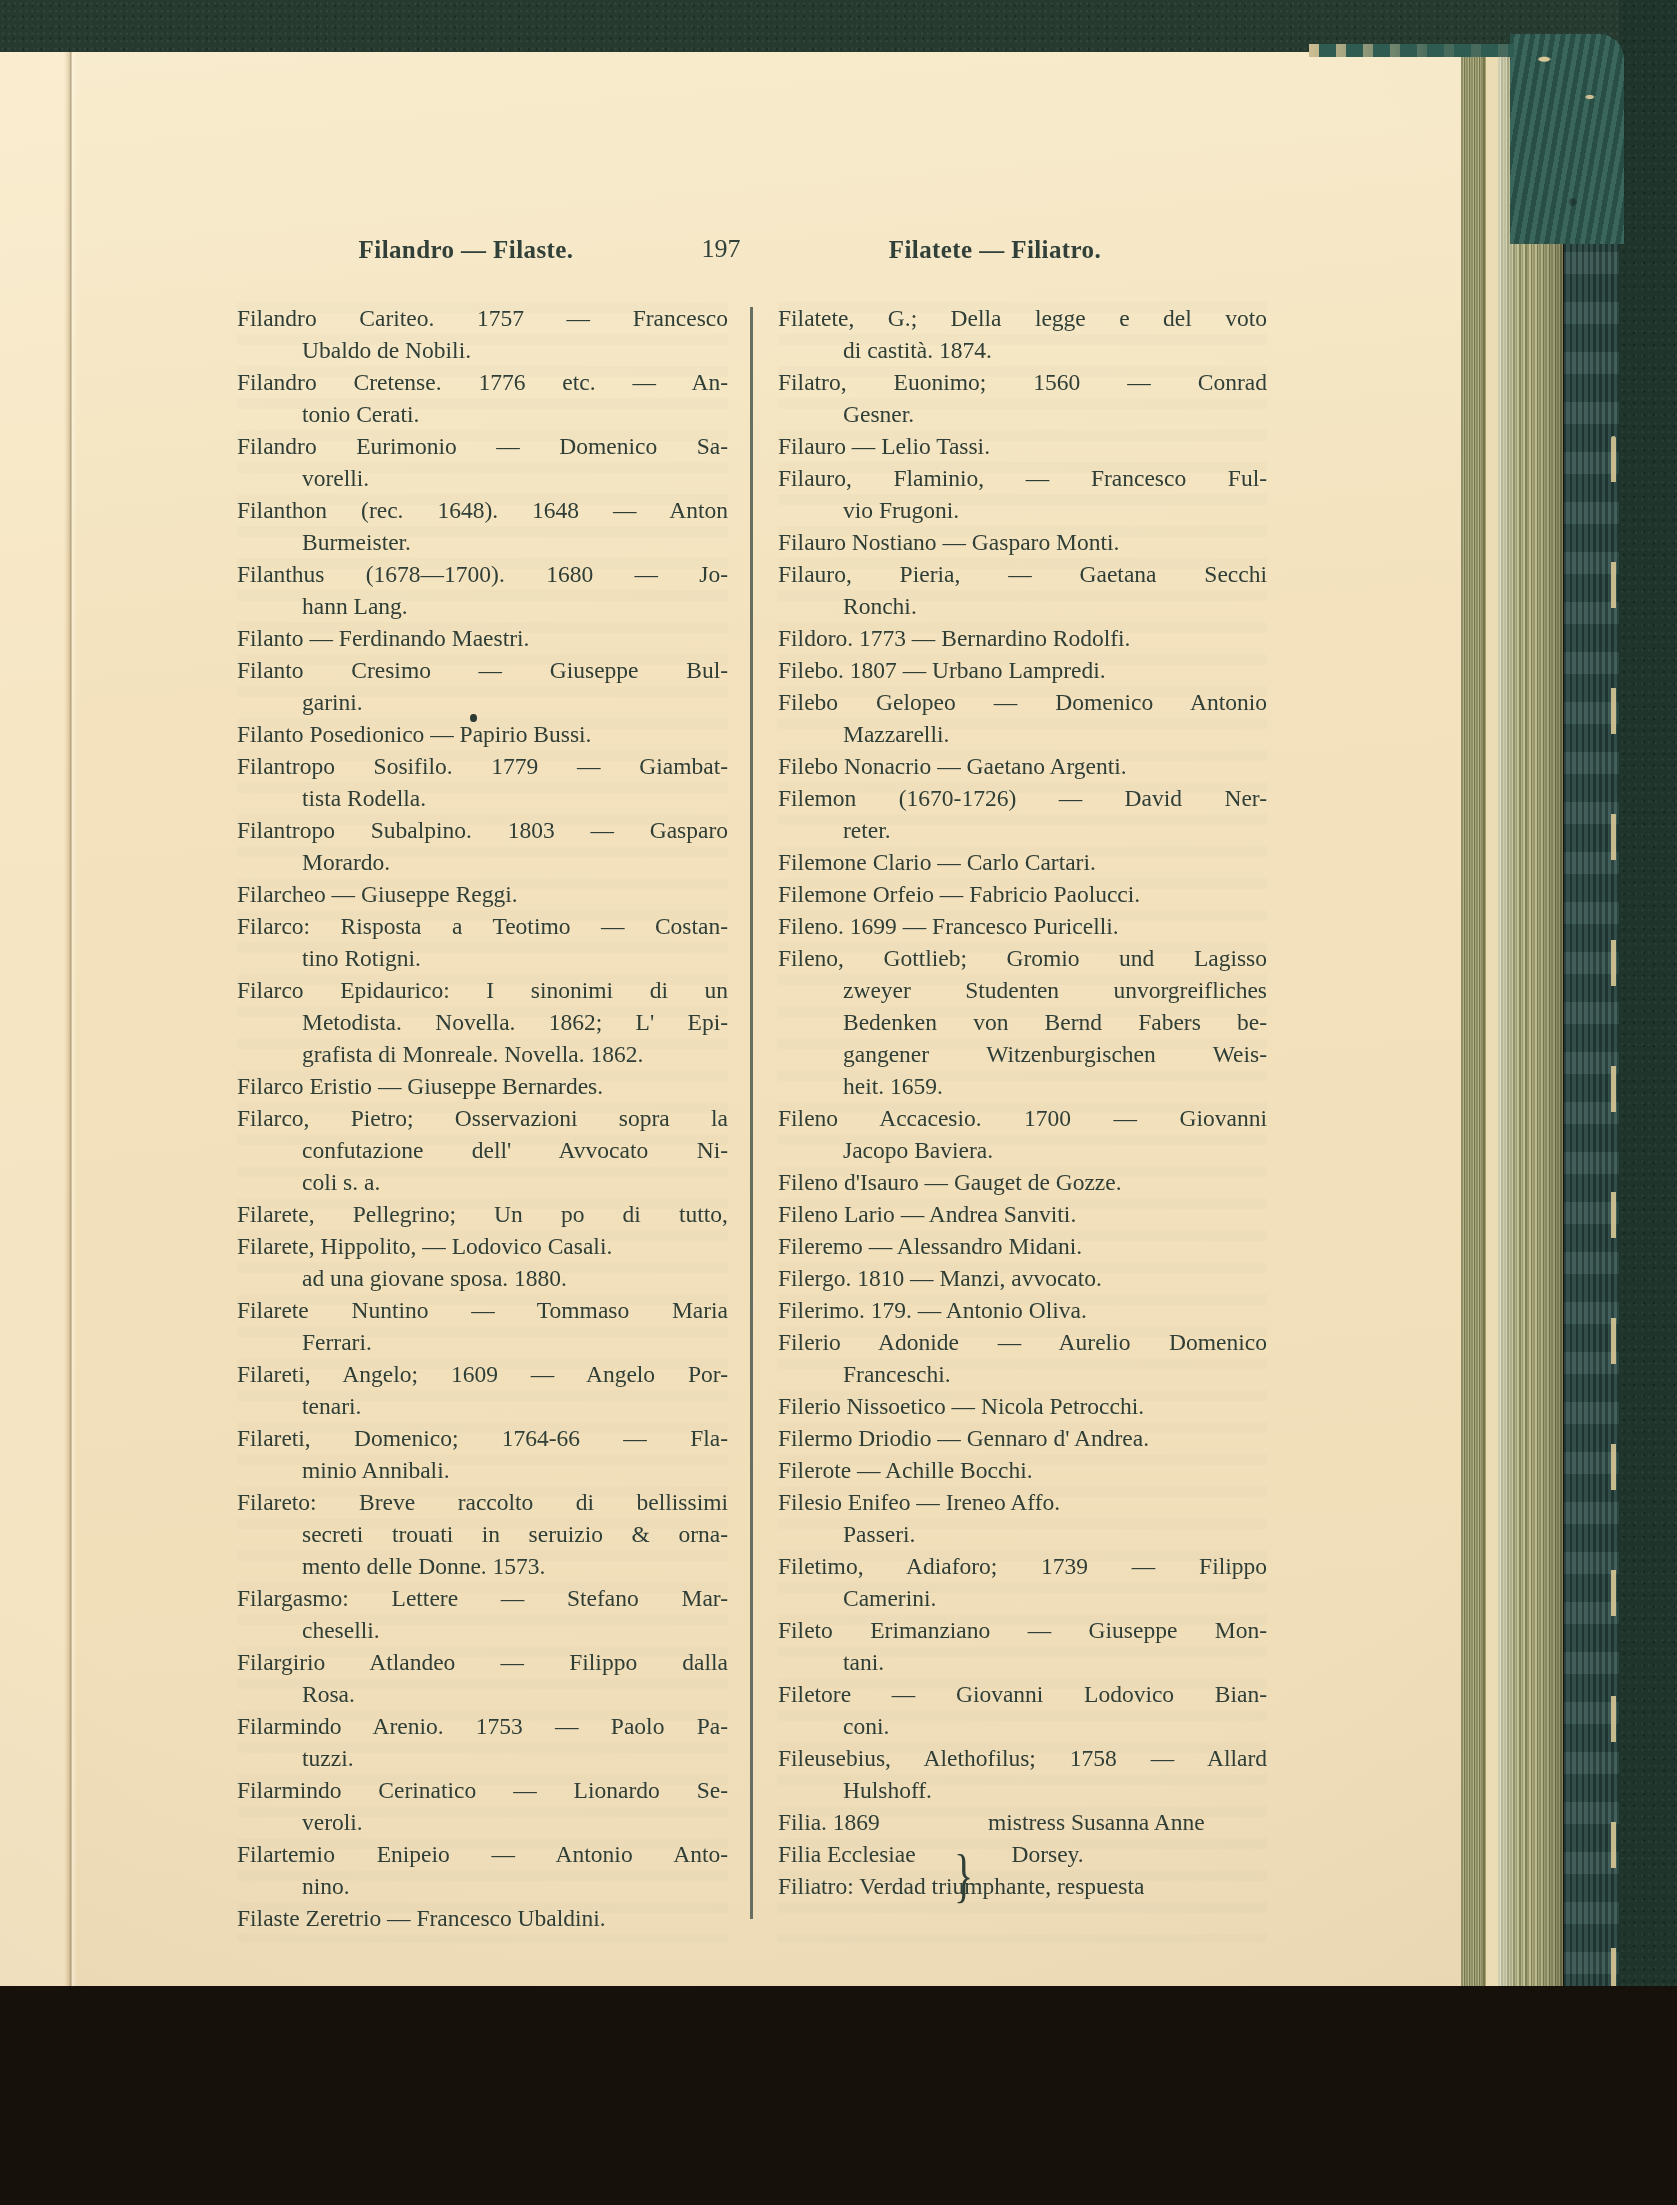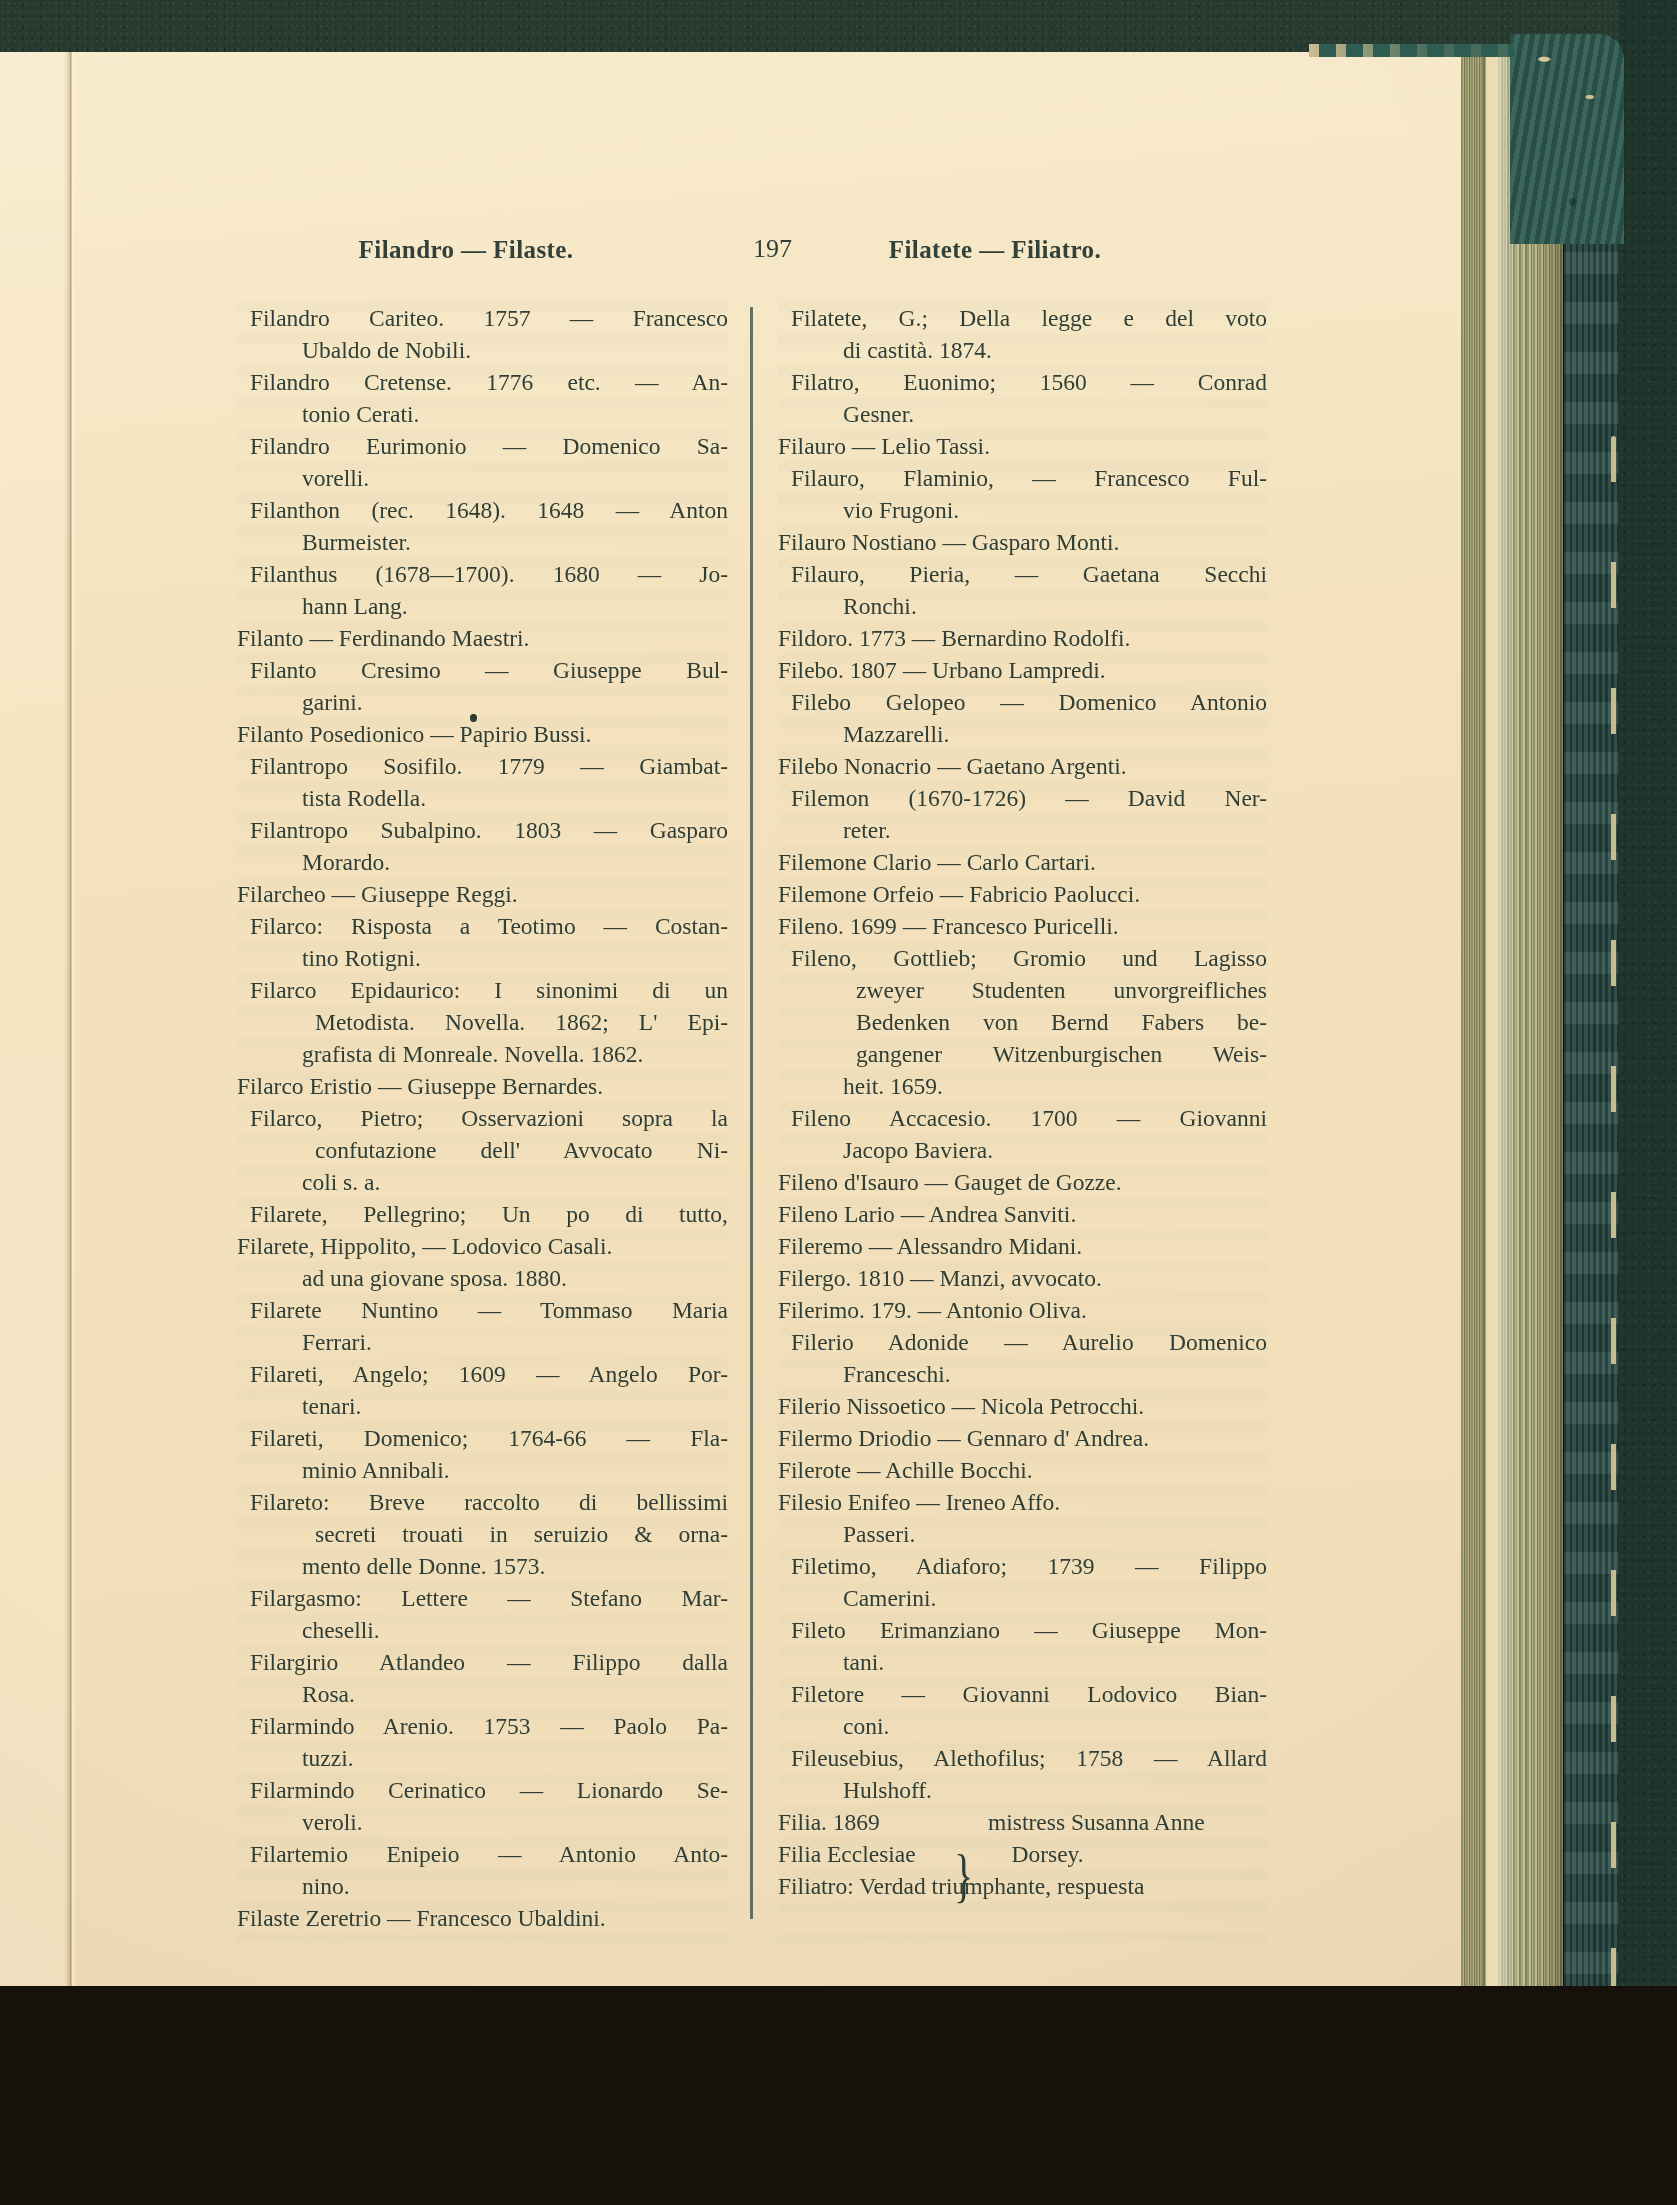--- a/index.html
+++ b/index.html
@@ -55,31 +55,31 @@
                      repeating-linear-gradient(100deg,rgba(0,0,0,.15) 0 5px,rgba(255,255,255,.06) 5px 10px);}
   .top-worn-strip{position:absolute;left:1309px;top:44px;width:205px;height:13.4px;
     background-image:linear-gradient(90deg,rgba(47,92,82,0) 0%,rgba(47,92,82,.85) 60%),
                      repeating-linear-gradient(90deg,#cdbd92 0 10px,#2f5c52 10px 27px);}
 
   
   .running-head{position:absolute;top:236px;font-weight:bold;font-size:25px;
     color:#31413a;letter-spacing:0.4px;white-space:nowrap;text-align:center;}
   #head-left{left:298px;width:336px;}
   #head-right{left:827px;width:336px;}
-  .page-num{position:absolute;top:234px;left:718px;width:74px;text-align:right;
+  .page-num{position:absolute;top:234px;left:684px;width:74px;text-align:center;
     font-size:26px;color:#31413a;}
   .col-divider{position:absolute;left:750px;top:307px;width:2.5px;height:1612px;
     background:#4c5a50;opacity:.85;}
 
   .col{position:absolute;top:302px;font-size:23.5px;line-height:32px;color:#2f3e36;}
   #col-left{left:237px;width:491px;}
   #col-right{left:778px;width:489px;}
   .line{box-sizing:border-box;height:32px;text-align:left;}
   .line.cont{padding-left:65px;}
-  .line.just{text-align:justify;text-align-last:justify;margin-left:13px;}
+  .line.just{text-align:justify;text-align-last:justify;}
   .brace-row{display:flex;}
   .brace-row .bl{flex:0 0 210px;}
   .brace-row .br{flex:0 0 auto;}
   #brace{position:absolute;left:176px;top:1540px;width:25px;height:65px;
     font-size:40px;line-height:65px;transform:scaleY(1.5);transform-origin:center;
     color:#2f3e36;}
 
   .ghost{position:absolute;top:302px;height:1640px;pointer-events:none;opacity:.5;
     background:repeating-linear-gradient(180deg,rgba(105,115,88,.055) 0 11px,rgba(0,0,0,0) 11px 32px);}
   #ghost-left{left:237px;width:491px;}

